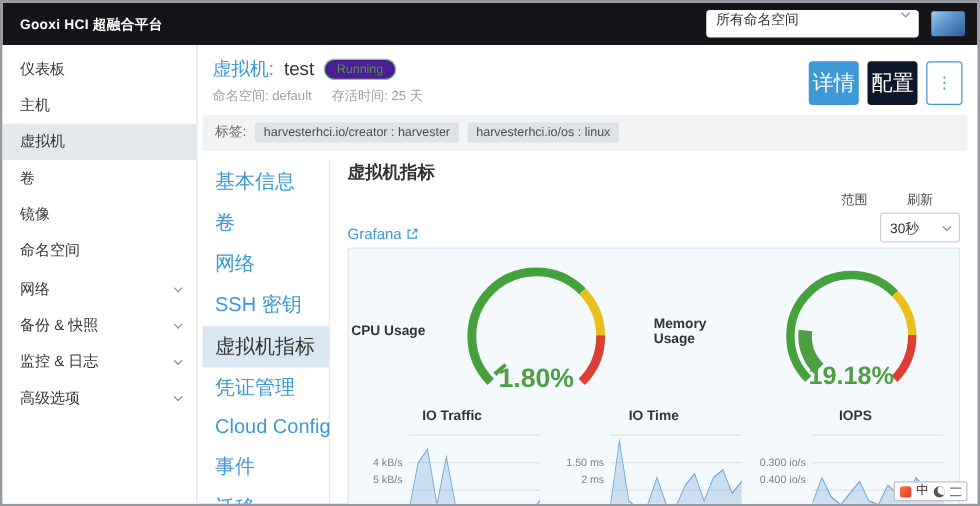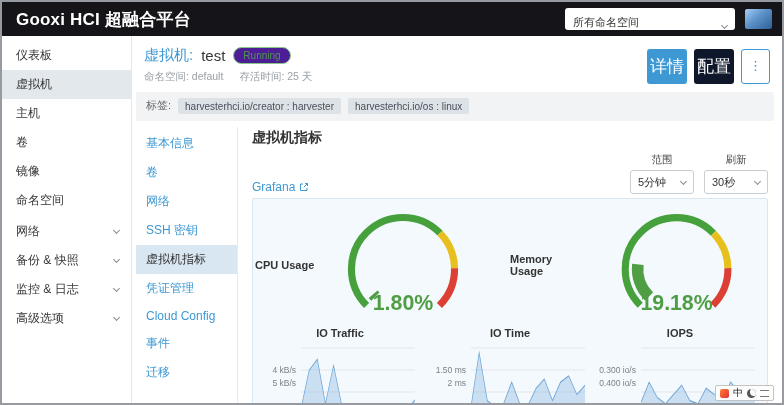--- a/index.html
+++ b/index.html
@@ -1,30 +1,30 @@
 <!DOCTYPE html>
 <html><head>
 <meta charset="utf-8">
 <style>
   * { margin:0; padding:0; box-sizing:border-box; }
   html,body { background:#e9e9e9; font-family:"Liberation Sans","DejaVu Sans",sans-serif; }
   .window { position:relative; width:784px; height:405px; border:2px solid #979ba1; background:#fff; overflow:hidden; }
 
   
   .app-header { height:34px; background:#141419; display:flex; align-items:center; justify-content:space-between; padding:0 10px 0 14px; }
-  .app-title { color:#fff; font-size:17px; font-weight:bold; letter-spacing:.2px; }
+  .app-title { color:#fff; font-size:11px; font-weight:bold; letter-spacing:.2px; }
   .header-right { display:flex; align-items:center; gap:10px; }
-  .ns-select { width:170px; height:22px; background:#fff; border-radius:3px; display:flex; align-items:flex-end; justify-content:space-between; padding:0 8px; font-size:11px; color:#333; cursor:pointer; }
+  .ns-select { width:170px; height:22px; background:#fff; border-radius:3px; display:flex; align-items:flex-start; justify-content:space-between; padding:0 8px; font-size:11px; color:#333; cursor:pointer; }
   .chev { display:inline-block; width:5px; height:5px; border-right:1.4px solid #888d92; border-bottom:1.4px solid #888d92; transform:rotate(45deg); flex:none; margin-bottom:2px; }
   .avatar { width:27px; height:20px; border-radius:2px; background:linear-gradient(140deg,#a6cdf2 0%,#5b93c9 45%,#2e5f96 100%); cursor:pointer; }
 
   .layout { display:flex; height:367px; }
 
   
-  .sidebar { width:130px; flex:none; border-right:1px solid #e4e6e8; padding-top:5px; background:#fff; }
+  .sidebar { width:156px; flex:none; border-right:1px solid #e4e6e8; padding-top:5px; background:#fff; }
   .side-item { display:flex; align-items:center; justify-content:space-between; padding:6px 12px 6px 14px; font-size:12px; color:#363636; cursor:pointer; white-space:nowrap; }
   .side-item.active { background:#e3e8ed; }
   .side-item.group { margin-top:2px; }
 
   
   .main { flex:1; display:flex; flex-direction:column; min-width:0; }
   .page-head { display:flex; justify-content:space-between; align-items:flex-start; padding:10px 12px 4px 12px; }
   .title-line { display:flex; align-items:center; gap:8px; }
   .res-type { color:#3d98d3; font-size:15px; }
   .res-name { color:#363636; font-size:15px; }
@@ -40,21 +40,21 @@
   .tags-band { background:#f2f3f5; margin:4px 8px 0 4px; padding:6px 10px 7px; border-radius:2px; }
   .tag-row { display:flex; align-items:flex-start; gap:7px; }
   .tag-row + .tag-row { margin-top:5px; }
   .band-label { font-size:11px; color:#666; }
   .chip { background:#dde2e7; color:#47505a; font-size:10px; padding:2.5px 7px; border-radius:2px; white-space:nowrap; }
   .band-link { color:#3d98d3; font-size:11px; cursor:pointer; text-decoration:none; }
 
   
   .detail { flex:1; display:flex; padding:6px 8px 0 4px; min-height:0; }
   .vtabs { width:102px; flex:none; border-right:1px solid #e8eaec; padding-top:2px; list-style:none; }
-  .vtab { font-size:12px; color:#3d98d3; padding:6px 10px; cursor:pointer; white-space:nowrap; }
+  .vtab { font-size:16px; color:#3d98d3; padding:6px 10px; cursor:pointer; white-space:nowrap; }
   .vtab.active { background:#d9e7f3; color:#333; }
 
   .metrics { flex:1; padding:0 6px 0 14px; min-width:0; }
   .metrics-title { font-size:14px; color:#333; font-weight:bold; padding:2px 0 6px; }
   .metrics-bar { display:flex; justify-content:space-between; align-items:flex-end; padding-bottom:4px; }
   .grafana-link { display:flex; align-items:center; gap:4px; color:#3d98d3; font-size:12px; cursor:pointer; text-decoration:none; }
   .ctrl-group-row { display:flex; gap:10px; }
   .ctrl-group { display:flex; flex-direction:column; gap:3px;align-items:center; }
   .ctrl-label { font-size:10.5px; color:#4a4a4a; }
   .select { min-width:64px; height:24px; background:#fff; border:1px solid #c9ced3; border-radius:3px; display:flex; align-items:center; justify-content:space-between; gap:8px; padding:0 7px; font-size:11px; color:#333; cursor:pointer; }
@@ -108,25 +108,25 @@
       <div class="avatar"></div>
     </div>
   </header>
 
   <div class="layout">
 
     <nav class="sidebar">
       <div class="side-item">
           <span>仪表板</span>
         </div>
+      <div class="side-item">
+          <span>主机</span>
+        </div>
       <div class="side-item active">
           <span>虚拟机</span>
-        </div>
-      <div class="side-item">
-          <span>主机</span>
         </div>
       <div class="side-item">
           <span>卷</span>
         </div>
       <div class="side-item">
           <span>镜像</span>
         </div>
       <div class="side-item">
           <span>命名空间</span>
         </div>
@@ -199,24 +199,20 @@
               <span>Grafana</span>
               <svg width="10" height="10" viewBox="0 0 10 10">
                 <path d="M4 2H1.5v6.5H8V6" fill="none" stroke="#3d98d3" stroke-width="1"></path>
                 <path d="M6 1.5h2.5V4" fill="none" stroke="#3d98d3" stroke-width="1"></path>
                 <path d="M8.5 1.5L4.8 5.2" stroke="#3d98d3" stroke-width="1"></path>
               </svg>
             </a>
             <div class="ctrl-group-row">
               <div class="ctrl-group">
                 <span class="ctrl-label">范围</span>
-                <div class="select">
-                  <span>5分钟</span>
-                  <span class="chev"></span>
-                </div>
               </div>
               <div class="ctrl-group">
                 <span class="ctrl-label">刷新</span>
                 <div class="select">
                   <span>30秒</span>
                   <span class="chev"></span>
                 </div>
               </div>
             </div>
           </div>

